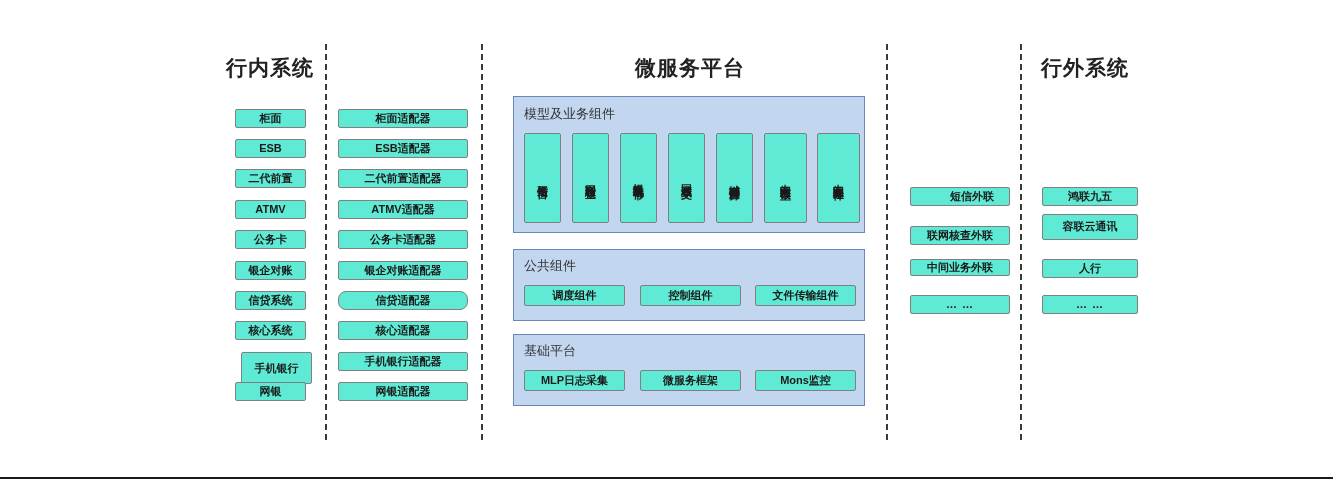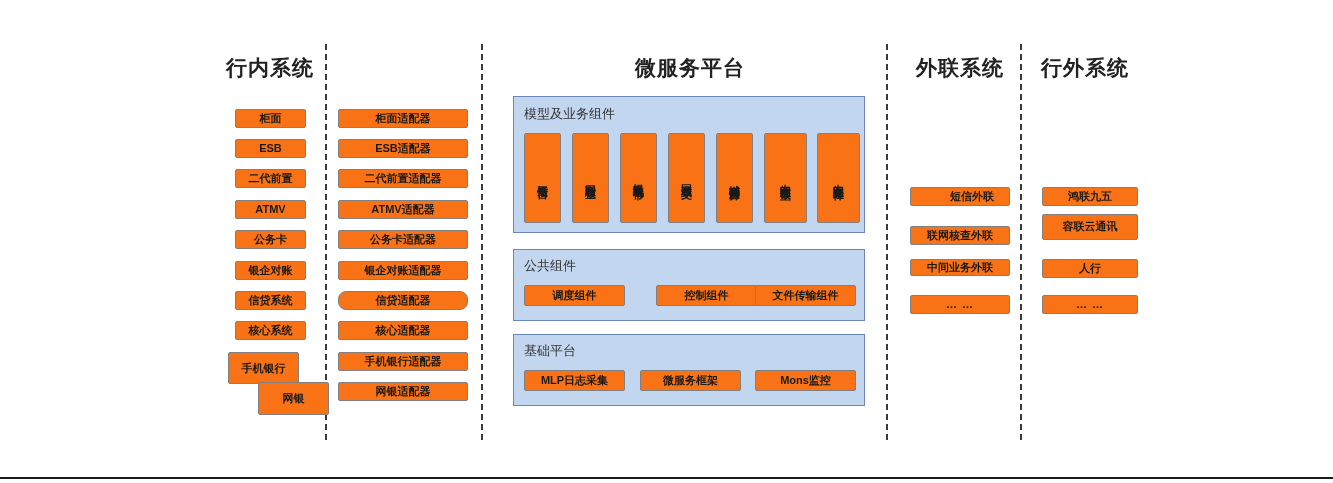--- a/index.html
+++ b/index.html
@@ -37,21 +37,21 @@
   .vsep {
     position: absolute;
     width: 0;
     border-left: 2px dashed #3a3a3a;
   }
 
   
   .node {
     position: absolute;
     box-sizing: border-box;
-    background: #f97316;
+    background: #5eead4;
     border: 1px solid #808080;
     border-radius: 2px;
     display: flex;
     align-items: center;
     justify-content: center;
     font-size: 11px;
     font-weight: bold;
     color: #1a1a1a;
     line-height: 1.1;
     white-space: nowrap;
@@ -93,38 +93,37 @@
     border-top: 2px solid #1a1a1a;
   }
 </style>
 </head>
 <body>
 
 <div id="canvas">
 
   <div class="col-header" style="left:195px; top:54px; width:150px;">行内系统</div>
   <div class="col-header" style="left:615px; top:54px; width:150px;">微服务平台</div>
-  <div class="col-header" style="left:885px; top:54px; width:150px;">外联系统</div>
   <div class="col-header" style="left:1010px; top:54px; width:150px;">行外系统</div>
 
   <div class="vsep" style="left:325px; top:44px; height:396px;"></div>
   <div class="vsep" style="left:481px; top:44px; height:396px;"></div>
   <div class="vsep" style="left:886px; top:44px; height:396px;"></div>
   <div class="vsep" style="left:1020px; top:44px; height:396px;"></div>
 
   <div class="node" style="left:235px; top:109px; width:71px; height:19px;">柜面</div>
   <div class="node" style="left:235px; top:139px; width:71px; height:19px;">ESB</div>
   <div class="node" style="left:235px; top:169px; width:71px; height:19px;text-align:center;">二代前置</div>
   <div class="node" style="left:235px; top:200px; width:71px; height:19px;">ATMV</div>
   <div class="node" style="left:235px; top:230px; width:71px; height:19px;">公务卡</div>
   <div class="node" style="left:235px; top:261px; width:71px; height:19px;">银企对账</div>
   <div class="node" style="left:235px; top:291px; width:71px; height:19px;">信贷系统</div>
   <div class="node" style="left:235px; top:321px; width:71px; height:19px;">核心系统</div>
-  <div class="node" style="left:228px; top:352px; width:71px; height:32px;">手机银行</div>
-  <div class="node" style="left:235px; top:382px; width:71px; height:33px;margin-left:23px;">网银</div>
+  <div class="node" style="left:241px; top:352px; width:71px; height:32px;">手机银行</div>
+  <div class="node" style="left:235px; top:382px; width:71px; height:19px;">网银</div>
 
   <div class="node" style="left:338px; top:109px; width:130px; height:19px;">柜面适配器</div>
   <div class="node" style="left:338px; top:139px; width:130px; height:19px;">ESB适配器</div>
   <div class="node" style="left:338px; top:169px; width:130px; height:19px;">二代前置适配器</div>
   <div class="node" style="left:338px; top:200px; width:130px; height:19px;">ATMV适配器</div>
   <div class="node" style="left:338px; top:230px; width:130px; height:19px;">公务卡适配器</div>
   <div class="node" style="left:338px; top:261px; width:130px; height:19px;">银企对账适配器</div>
   <div class="node" style="left:338px; top:291px; width:130px; height:19px;border-radius:8px;">信贷适配器</div>
   <div class="node" style="left:338px; top:321px; width:130px; height:19px;">核心适配器</div>
   <div class="node" style="left:338px; top:352px; width:130px; height:19px;">手机银行适配器</div>
@@ -136,21 +135,21 @@
   <div class="node vert" style="left:572px; top:133px; width:37px; height:90px;">联网核查</div>
   <div class="node vert" style="left:620px; top:133px; width:37px; height:90px;">银联及银行卡</div>
   <div class="node vert" style="left:668px; top:133px; width:37px; height:90px;">同城票交</div>
   <div class="node vert" style="left:716px; top:133px; width:37px; height:90px;">城商行清算</div>
   <div class="node vert" style="left:764px; top:133px; width:43px; height:90px;">中间业务模型</div>
   <div class="node vert" style="left:817px; top:133px; width:43px; height:90px;">中间业务组件</div>
 
   <div class="panel" style="left:513px; top:249px; width:352px; height:72px;"></div>
   <div class="panel-title" style="left:524px; top:257px;">公共组件</div>
   <div class="node" style="left:524px; top:285px; width:101px; height:21px;">调度组件</div>
-  <div class="node" style="left:640px; top:285px; width:101px; height:21px;margin-left:16px;">控制组件</div>
+  <div class="node" style="left:640px; top:285px; width:101px; height:21px;">控制组件</div>
   <div class="node" style="left:755px; top:285px; width:101px; height:21px;">文件传输组件</div>
 
   <div class="panel" style="left:513px; top:334px; width:352px; height:72px;"></div>
   <div class="panel-title" style="left:524px; top:342px;">基础平台</div>
   <div class="node" style="left:524px; top:370px; width:101px; height:21px;">MLP日志采集</div>
   <div class="node" style="left:640px; top:370px; width:101px; height:21px;">微服务框架</div>
   <div class="node" style="left:755px; top:370px; width:101px; height:21px;">Mons监控</div>
 
   <div class="node" style="left:910px; top:187px; width:100px; height:19px;padding-left:24px;">短信外联</div>
   <div class="node" style="left:910px; top:226px; width:100px; height:19px;">联网核查外联</div>

